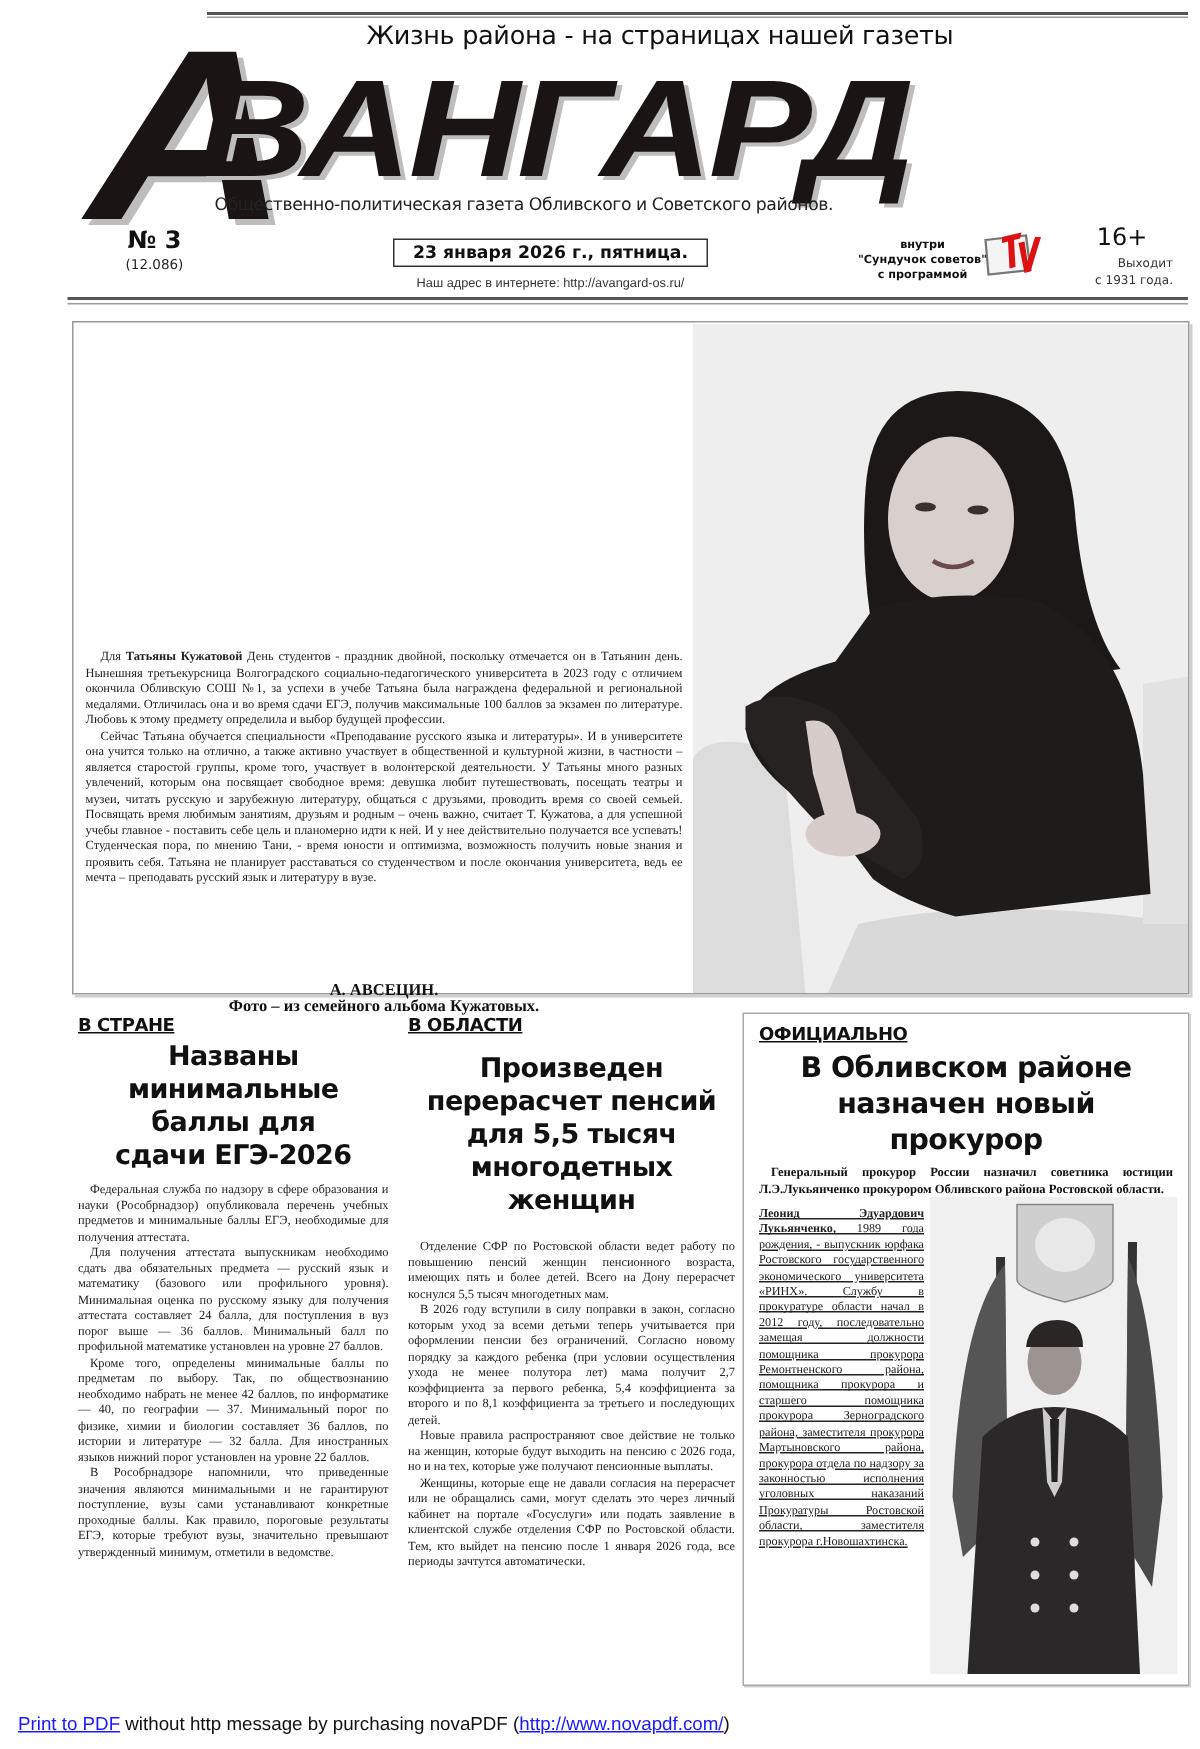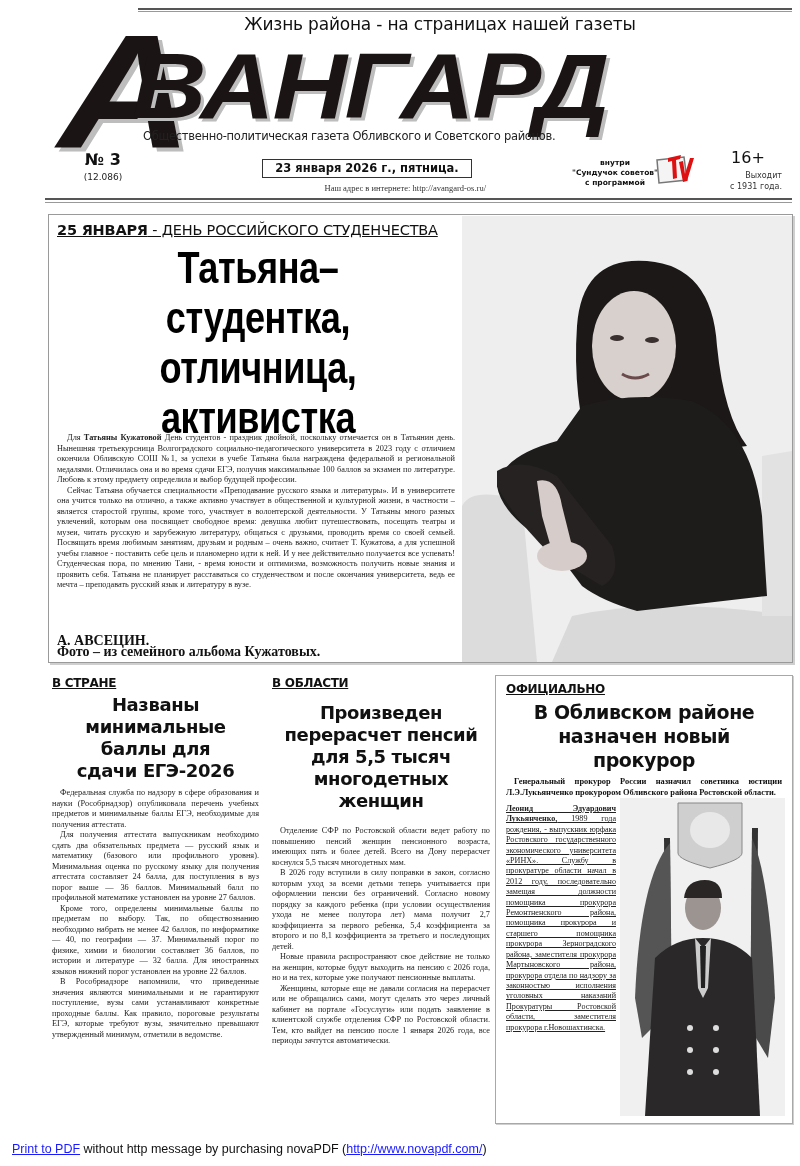--- a/index.html
+++ b/index.html
@@ -9,36 +9,36 @@
   
   .masthead { position: absolute; left: 0; top: 0; width: 800px; height: 210px; }
   .top-rule { position: absolute; left: 138px; top: 8px; width: 654px; height: 4px; border-top: 2px solid #555; border-bottom: 1px solid #999; }
   .tagline { position: absolute; left: 190px; top: 14px; width: 500px; text-align: center; font-family: "DejaVu Sans", sans-serif; font-size: 17px; color: #111; letter-spacing: -0.2px; }
   .logo-big-a { position: absolute; left: 58px; top: 10px; font-family: "Liberation Sans", sans-serif; font-weight: 900; font-style: italic; font-size: 162px; line-height: 1; color: #1a1414; transform: scaleX(1.15); transform-origin: left top; text-shadow: 4px 4px 0 #bdbdbd; letter-spacing: -4px; }
   .logo-rest { position: absolute; left: 132px; top: 40px; font-family: "Liberation Sans", sans-serif; font-weight: 900; font-style: italic; font-size: 92px; line-height: 1; color: #1a1414; transform: scaleX(1.12); transform-origin: left top; text-shadow: 3px 3px 0 #bdbdbd; letter-spacing: -2px; }
   .subtitle { position: absolute; left: 143px; top: 129px; width: 500px; font-family: "DejaVu Sans", sans-serif; font-size: 11.5px; color: #222; letter-spacing: -0.3px; white-space: nowrap; }
   .issue-no { position: absolute; left: 73px; top: 150px; width: 60px; text-align: center; font-family: "DejaVu Sans", sans-serif; font-size: 16px; font-weight: bold; color: #111; }
   .issue-total { position: absolute; left: 73px; top: 172px; width: 60px; text-align: center; font-family: "DejaVu Sans", sans-serif; font-size: 9px; color: #222; }
   .date-box { position: absolute; left: 262px; top: 159px; width: 210px; height: 19px; border: 1px solid #333; text-align: center; font-family: "DejaVu Sans", sans-serif; font-size: 11.5px; font-weight: bold; line-height: 17px; color: #111; }
-  .web-address { position: absolute; left: 276px; top: 183px; width: 210px; text-align: right; font-family: Liberation Serif, serif; font-size: 8.5px; color: #333; }
+  .web-address { position: absolute; left: 262px; top: 183px; width: 210px; text-align: center; font-family: Liberation Sans, sans-serif; font-size: 8.5px; color: #333; }
   .insert-note { position: absolute; left: 560px; top: 158px; width: 110px; text-align: center; font-family: "DejaVu Sans", sans-serif; font-size: 7.5px; font-weight: bold; color: #111; line-height: 10px; }
   .tv-icon { position: absolute; left: 654px; top: 152px; width: 40px; height: 34px; }
   .age-rating { position: absolute; left: 718px; top: 148px; width: 60px; text-align: center; font-family: "DejaVu Sans", sans-serif; font-size: 16px; color: #111; }
   .since-note { position: absolute; left: 714px; top: 170px; width: 68px; text-align: right; font-family: "DejaVu Sans", sans-serif; font-size: 8px; color: #333; line-height: 11px; }
   .bottom-rule { position: absolute; left: 45px; top: 198px; width: 747px; height: 5px; border-top: 2px solid #555; border-bottom: 1px solid #999; }
 
   
   .lead { position: absolute; left: 48px; top: 214px; width: 745px; height: 449px; border: 1px solid #9a9a9a; box-shadow: 2px 2px 0 #cfcfcf; }
   .lead-text { position: absolute; left: 8px; top: 6px; width: 402px; }
   .kicker { font-family: "DejaVu Sans", sans-serif; font-size: 14.5px; color: #111; text-decoration: underline; line-height: 18px; letter-spacing: -0.2px; }
   .kicker b { font-weight: bold; }
   .lead-headline { margin-top: 4px; text-align: center; font-family: "Liberation Sans", sans-serif; font-weight: bold; font-size: 44px; line-height: 50px; color: #000; transform: scaleX(0.82); transform-origin: center top; letter-spacing: -0.5px; }
   .lead-body { position: absolute; left: 8px; top: 218px; width: 398px; font-size: 8.3px; line-height: 10.5px; text-align: justify; color: #222; }
   .lead-body p { text-indent: 10px; }
-  .byline { position: absolute; left: 8px; top: 420px; width: 398px; text-align: left; font-size: 14px; font-weight: bold; line-height: 11px; color: #111; }
+  .byline { position: absolute; left: 8px; top: 440px; width: 398px; text-align: center; font-size: 11px; font-weight: bold; line-height: 11px; color: #111; }
   .lead-photo { position: absolute; left: 413px; top: 1px; width: 330px; height: 446px; background: #efefef; overflow: hidden; }
 
   
   .col { position: absolute; top: 676px; }
   .col-country { left: 52px; width: 207px; }
   .col-region { left: 272px; width: 218px; }
   .section-label { font-family: "DejaVu Sans", sans-serif; font-weight: bold; font-size: 12px; text-decoration: underline; color: #111; letter-spacing: -0.3px; }
   .col-headline { text-align: center; font-family: "DejaVu Sans", sans-serif; font-size: 18px; line-height: 22px; color: #111; margin-top: 4px; letter-spacing: -0.4px; }
   .col-body { font-size: 8.3px; line-height: 10.5px; text-align: justify; color: #222; margin-top: 6px; }
   .col-body p { text-indent: 8px; }
@@ -83,28 +83,20 @@
 
   <div class="age-rating">16+</div>
   <div class="since-note">
     <div>Выходит</div>
     <div>с 1931 года.</div>
   </div>
   <div class="bottom-rule"></div>
 </header>
 
 <article class="lead">
-  <div class="lead-text">
-    <div class="kicker"><b>25 ЯНВАРЯ</b><span> - ДЕНЬ РОССИЙСКОГО СТУДЕНЧЕСТВА</span></div>
-    <h1 class="lead-headline">
-      <div>Татьяна–студентка,</div>
-      <div>отличница,</div>
-      <div>активистка</div>
-    </h1>
-  </div>
   <div class="lead-body">
     <p><span>Для </span><b>Татьяны Кужатовой</b><span> День студентов - праздник двойной, поскольку отмечается он в Татьянин день. Нынешняя третьекурсница Волгоградского социально-педагогического университета в 2023 году с отличием окончила Обливскую СОШ №1, за успехи в учебе Татьяна была награждена федеральной и региональной медалями. Отличилась она и во время сдачи ЕГЭ, получив максимальные 100 баллов за экзамен по литературе. Любовь к этому предмету определила и выбор будущей профессии.</span></p>
     <p>Сейчас Татьяна обучается специальности «Преподавание русского языка и литературы». И в университете она учится только на отлично, а также активно участвует в общественной и культурной жизни, в частности – является старостой группы, кроме того, участвует в волонтерской деятельности. У Татьяны много разных увлечений, которым она посвящает свободное время: девушка любит путешествовать, посещать театры и музеи, читать русскую и зарубежную литературу, общаться с друзьями, проводить время со своей семьей. Посвящать время любимым занятиям, друзьям и родным – очень важно, считает Т. Кужатова, а для успешной учебы главное - поставить себе цель и планомерно идти к ней. И у нее действительно получается все успевать! Студенческая пора, по мнению Тани, - время юности и оптимизма, возможность получить новые знания и проявить себя. Татьяна не планирует расставаться со студенчеством и после окончания университета, ведь ее мечта – преподавать русский язык и литературу в вузе.</p>
   </div>
   <div class="byline">
     <div>А. АВСЕЦИН.</div>
     <div>Фото – из семейного альбома Кужатовых.</div>
   </div>
   <div class="lead-photo">
     <svg width="330" height="446" viewBox="0 0 330 446">

